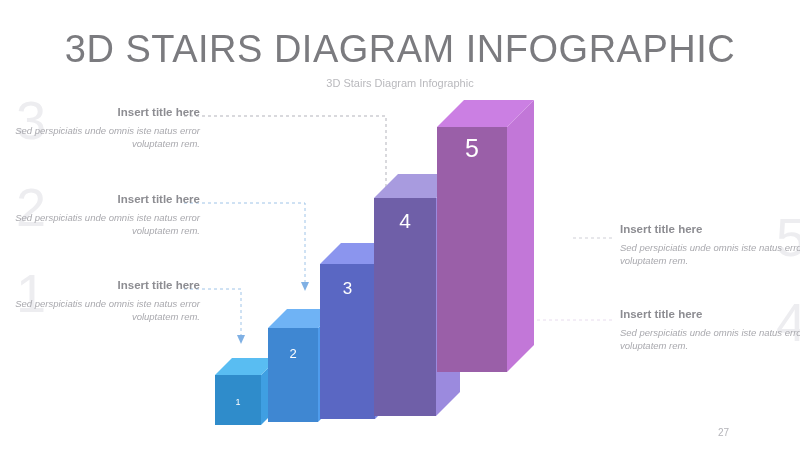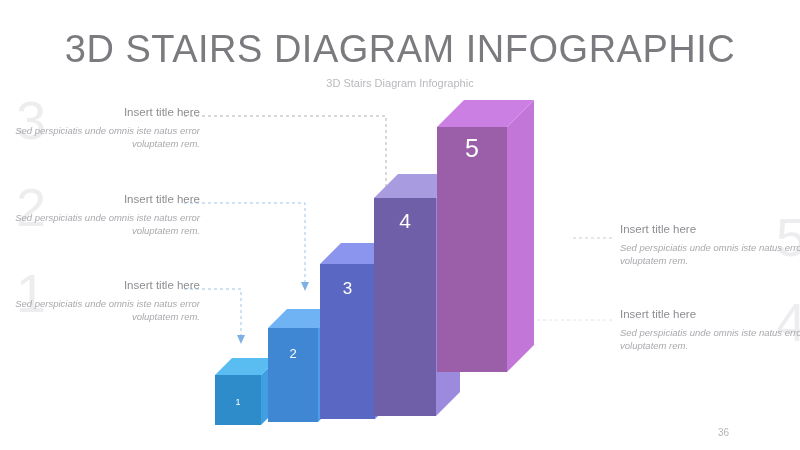--- a/index.html
+++ b/index.html
@@ -58,20 +58,21 @@
     z-index: 0;
     user-select: none;
   }
   .callout .ttl {
     position: relative;
     z-index: 1;
     font-size: 11.5px;
     color: #8d8d92;
     margin: 0 0 5px 0;
     line-height: 14px;
+    font-weight: bold;
   }
   .callout .desc {
     position: relative;
     z-index: 1;
     font-size: 9.5px;
     color: #a9a9ae;
     line-height: 13px;
     font-style: italic;
   }
   .left-side { text-align: right; }
@@ -202,15 +203,15 @@
     <div class="wm">5</div>
     <div class="ttl">Insert title here</div>
     <div class="desc">Sed perspiciatis unde omnis iste natus error voluptatem rem.</div>
   </div>
   <div class="callout right-side" id="cr4">
     <div class="wm">4</div>
     <div class="ttl">Insert title here</div>
     <div class="desc">Sed perspiciatis unde omnis iste natus error voluptatem rem.</div>
   </div>
 
-  <div id="pagebadge">36</div>
+  <div id="pagebadge">27</div>
 
 </div>
 
 </body></html>

